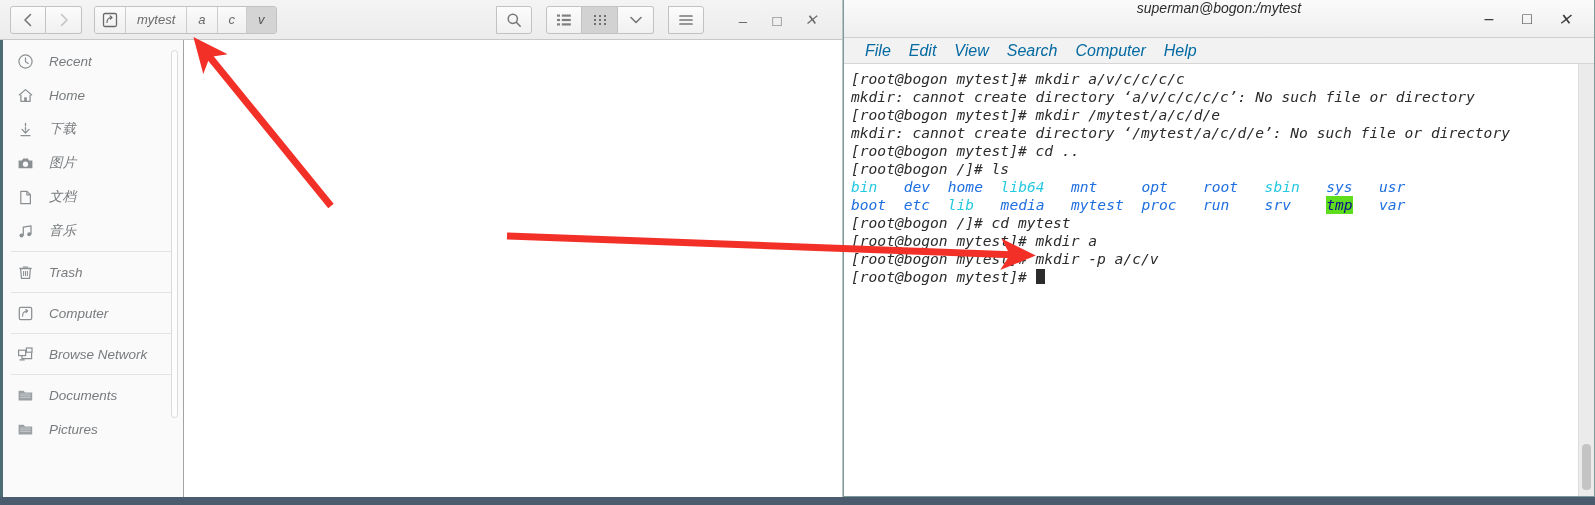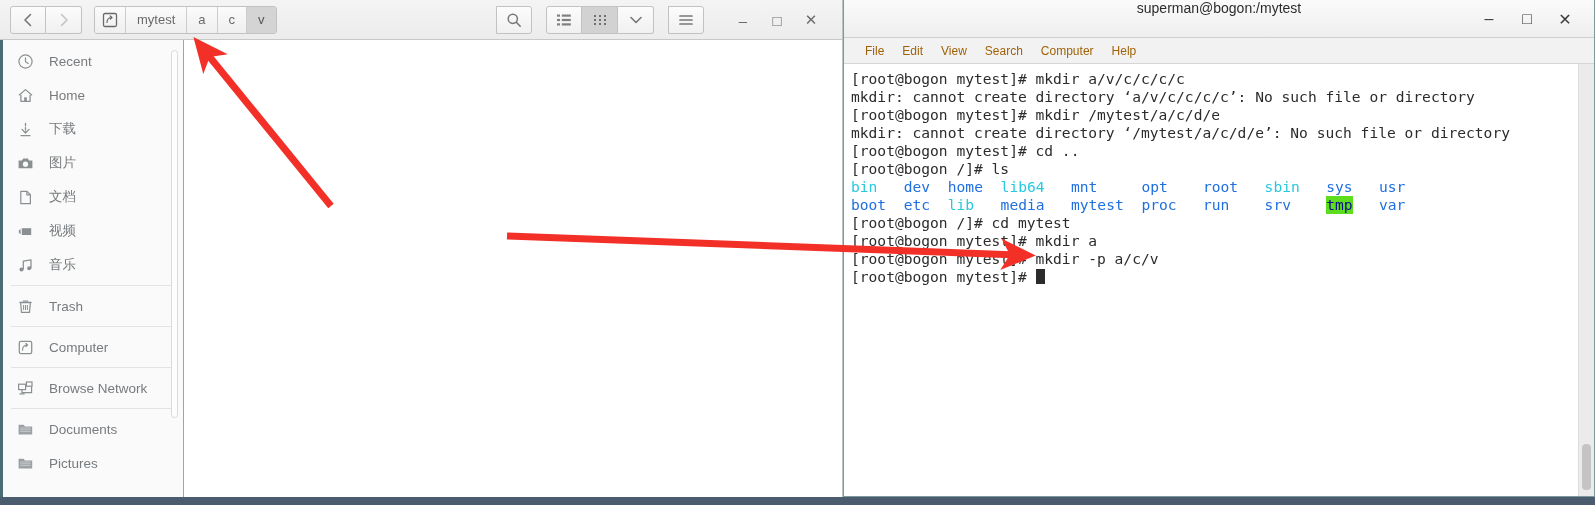--- a/index.html
+++ b/index.html
@@ -2,21 +2,21 @@
 <html><head>
 <meta charset="utf-8">
 <style>
   * { box-sizing: border-box; margin: 0; padding: 0; }
   html, body {
     width: 1595px; height: 505px;
     background: #4a5c6e;
     font-family: "Liberation Sans", sans-serif;
     overflow: hidden;
   }
-  #root { position: relative; width: 1595px; height: 505px; }
+  #root { position: relative; width: 1595px; height: 505px; font-style: italic; }
 
   
   #filemanager {
     position: absolute; left: 0; top: 0; width: 843px; height: 497px;
     background: #ffffff;
     border-right: 1px solid #b8c4c4;
     overflow: hidden;
   }
   .fm-toolbar {
     position: relative;
@@ -117,21 +117,21 @@
   }
   .term-title { font-size: 14px; color: #2c2c2c; }
   .term-wc { position: absolute; right: 10px; top: 0; height: 38px; display: flex; align-items: center; }
   .term-wc .wc { width: 38px; font-size: 16px; color: #3c3c3c; }
   .term-menubar {
     height: 26px; flex: none;
     background: #f2f2f2;
     border-bottom: 1px solid #d6d6d6;
     display: flex; align-items: center; padding-left: 12px;
   }
-  .menu-item { font-size: 12px; color: #a16207; padding: 0 9px; white-space: nowrap; }
+  .menu-item { font-size: 16px; color: #0369a1; padding: 0 9px; white-space: nowrap; }
   .term-screenwrap { flex: 1; display: flex; background: #7f1d1d; overflow: hidden; }
   .term-screen {
     flex: 1;
     background: #ffffff;
     font-family: "DejaVu Sans Mono", "Liberation Mono", monospace;
     font-size: 14.6px;
     line-height: 18px;
     color: #2b2b2b;
     padding: 6px 0 0 7px;
     white-space: pre;
@@ -301,29 +301,20 @@
         <div class="side-item">
           <span class="sicon">
             <svg width="17" height="17" viewBox="0 0 17 17">
               <path d="M3.8 2.3 H10 L13.4 5.7 V14.7 H3.8 Z" stroke="#8a8f92" stroke-width="1.2" fill="none" stroke-linejoin="round"></path>
               <path d="M9.9 2.4 V5.8 H13.3" stroke="#8a8f92" stroke-width="1.2" fill="none"></path>
             </svg>
           </span>
           <span>文档</span>
         </div>
 
-        <div class="side-item">
-          <span class="sicon">
-            <svg width="17" height="17" viewBox="0 0 17 17">
-              <rect x="4.8" y="5.2" width="9.4" height="6.8" fill="#8a8f92"></rect>
-              <path d="M3.6 6 L3.6 11.2 L1.8 9.8 L1.8 7.4 Z" fill="#8a8f92"></path>
-            </svg>
-          </span>
-          <span>视频</span>
-        </div>
 
         <div class="side-item">
           <span class="sicon">
             <svg width="17" height="17" viewBox="0 0 17 17">
               <path d="M6.3 12.4 V4.2 L14 2.8 V11" stroke="#8a8f92" stroke-width="1.25" fill="none" stroke-linejoin="round"></path>
               <circle cx="4.5" cy="12.5" r="2" fill="#8a8f92"></circle>
               <circle cx="12.2" cy="11.2" r="2" fill="#8a8f92"></circle>
             </svg>
           </span>
           <span>音乐</span>

